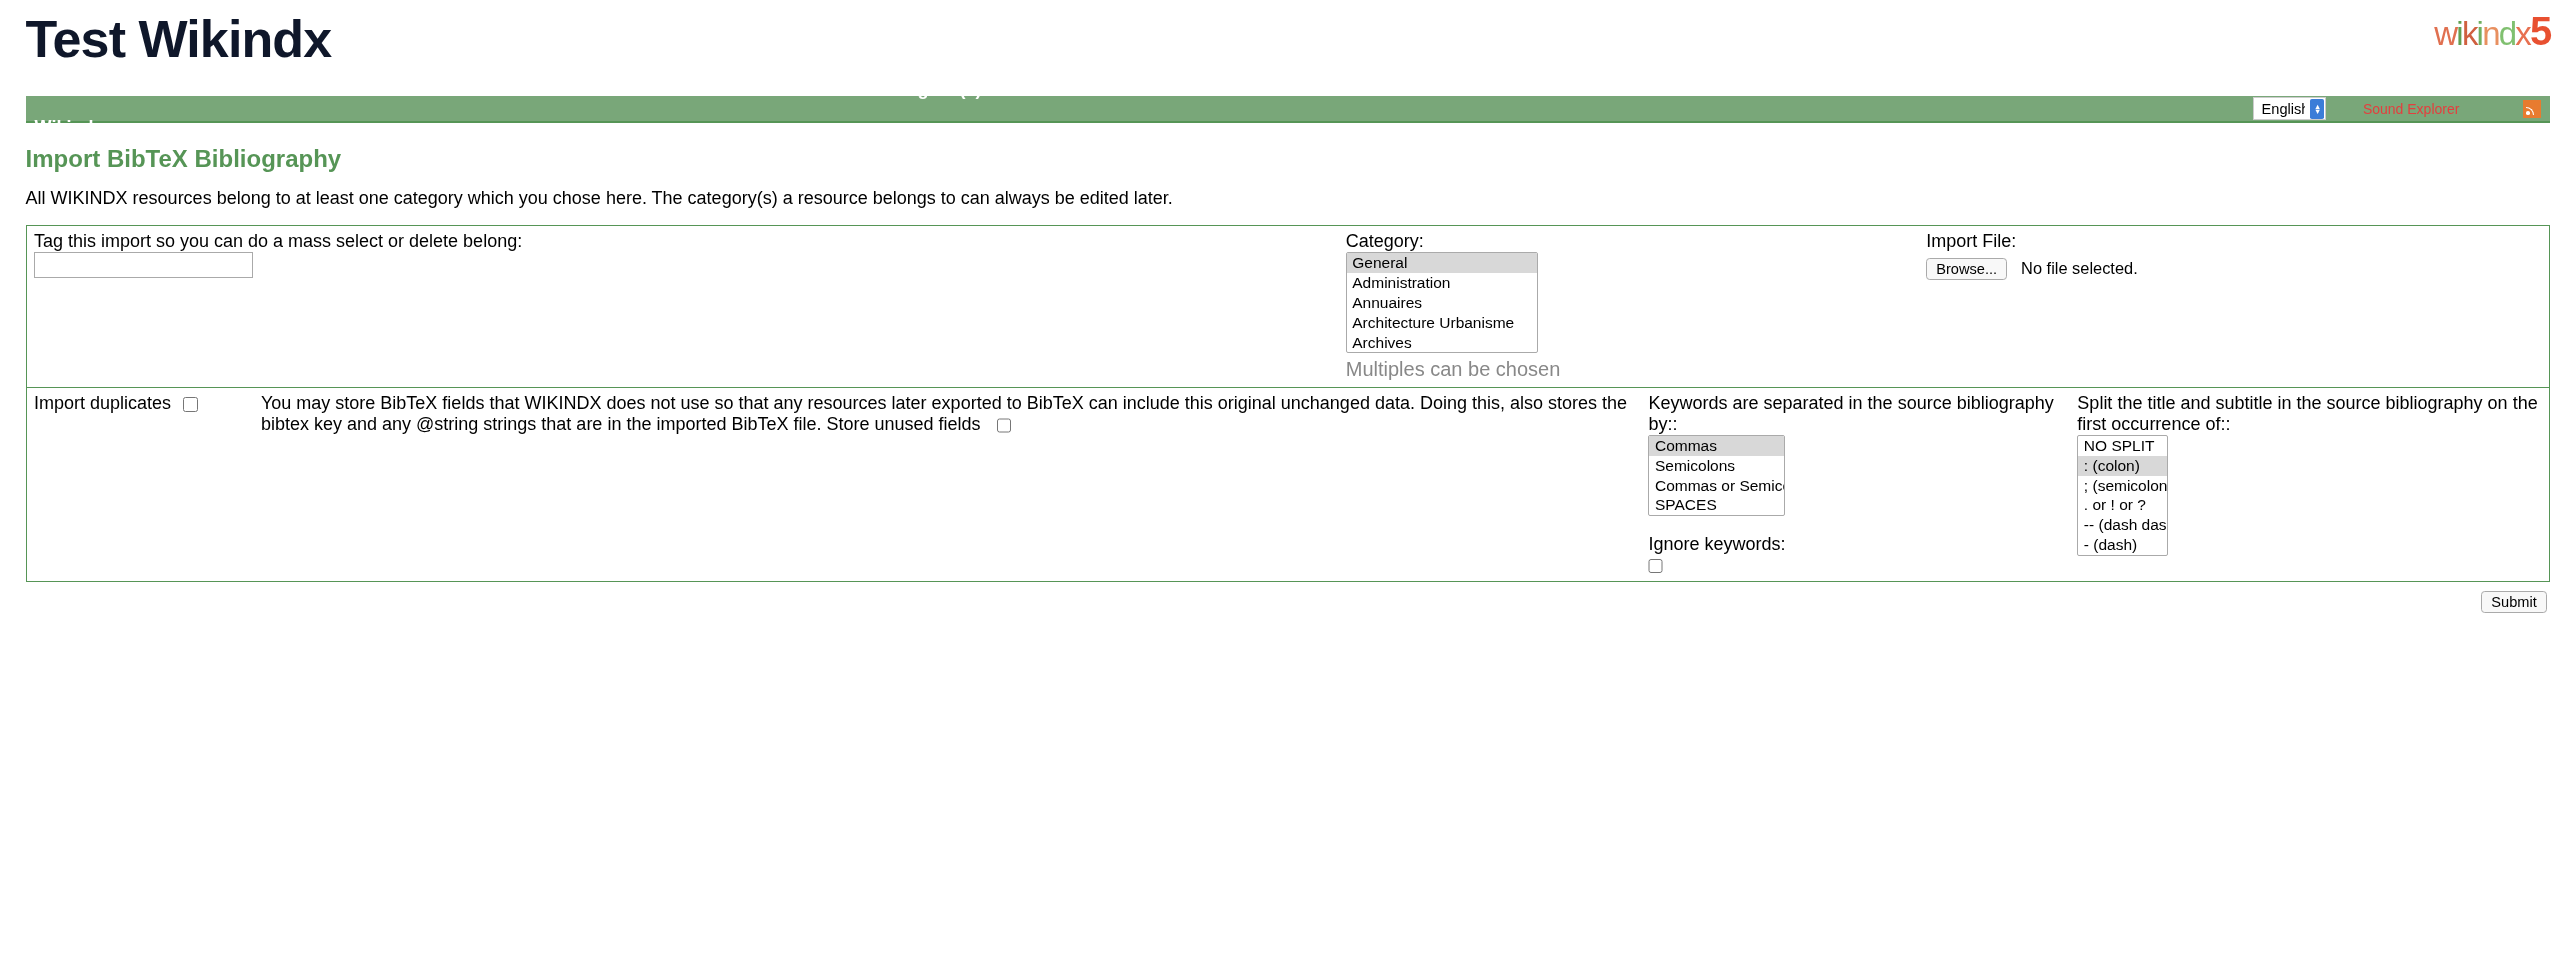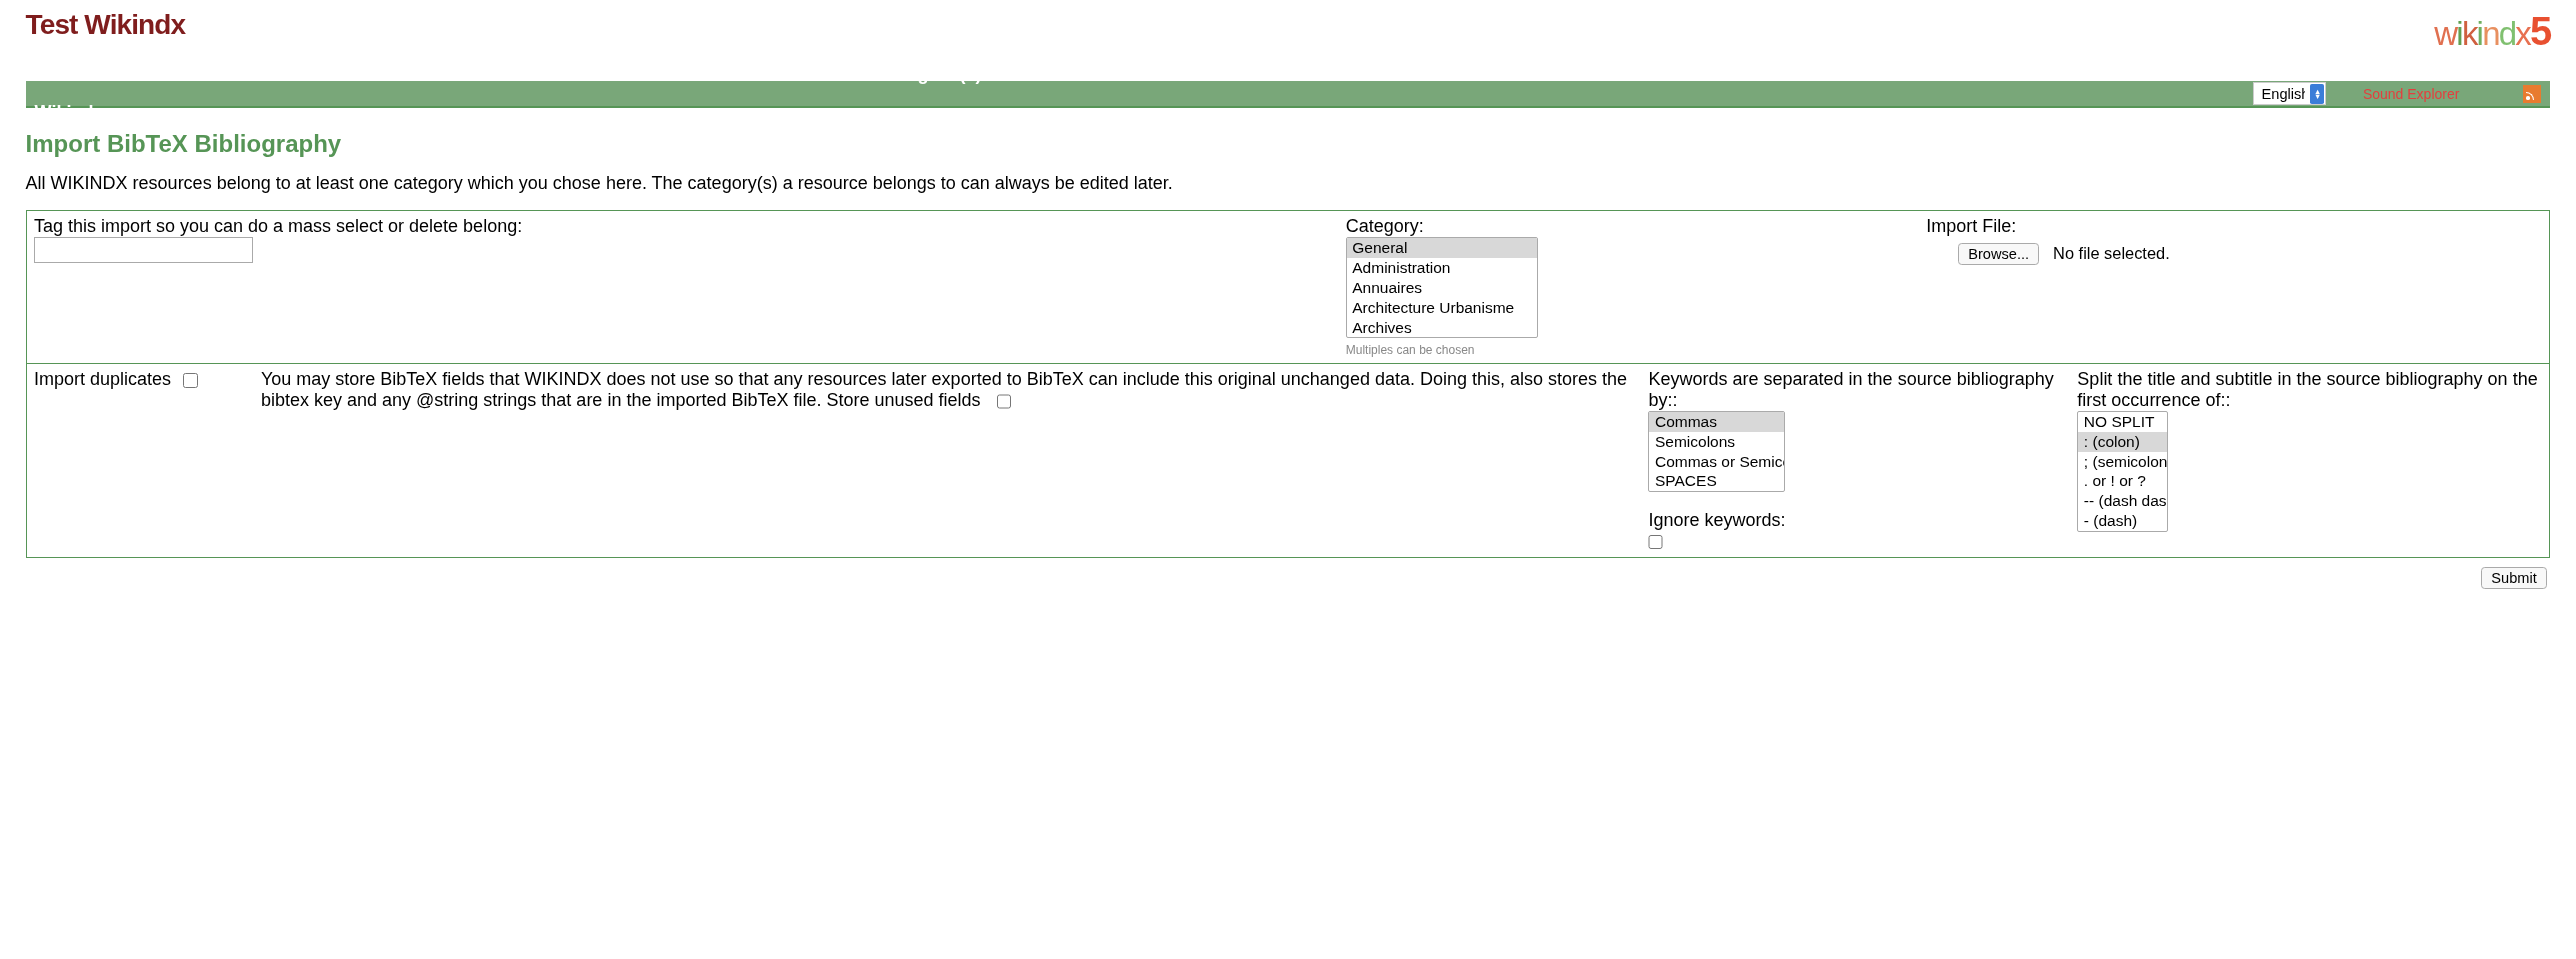--- a/index.html
+++ b/index.html
@@ -1,19 +1,19 @@
 <!DOCTYPE html>
 <html style="font-size:14.6px"><head>
 <meta charset="utf-8">
 <style>
 * { box-sizing: border-box; margin: 0; padding: 0; }
 body { font-family: Verdana, Arial, sans-serif; font-size: 16.4px; background: #fff; color: #000; width: 2576px; }
 .container { padding: 0 25.6px; }
 .header { display: flex; justify-content: space-between; align-items: flex-start; padding-top: 9px; }
-.site-title { color: #7f1d1d; font-weight: bold; font-size: 28px; letter-spacing: -0.9px; }
+.site-title { color: #0f172a; font-weight: bold; font-size: 52px; letter-spacing: -0.9px; }
 .logo-text { font-size: 33px; letter-spacing: -1.8px; font-weight: 500; }
 .logo-w { color: #e07050; }
 .logo-i { color: #60a050; }
 .logo-k { color: #d06040; }
 .logo-i2 { color: #70b060; }
 .logo-n { color: #e89060; }
 .logo-d { color: #80c070; }
 .logo-x { color: #e87050; }
 .logo-5 { color: #e85030; font-size: 40px; font-weight: bold; }
 .menubar { background: #79a779; border-bottom: 2.7px solid #569556; height: 27px; display: flex; align-items: center; padding: 0 9px; justify-content: space-between; }
@@ -27,21 +27,21 @@
 .rss-icon::after { content: ""; position: absolute; left: 2.7px; bottom: 2.7px; width: 3.7px; height: 3.7px; background: #fff; border-radius: 50%; }
 .rss-icon::before { content: ""; position: absolute; left: 2.7px; bottom: 2.7px; width: 7.3px; height: 7.3px; border: 1.8px solid #fff; border-left: none; border-bottom: none; border-radius: 0 100% 0 0; }
 .page-title { color: #569556; font-weight: bold; font-size: 24px; margin-top: 22px; margin-bottom: 14.6px; }
 .intro { font-size: 18px; margin-bottom: 16.4px; }
 .form-table { width: 100%; border: 0.9px solid #569556; border-collapse: collapse; }
 .form-table td { padding: 5.5px 7.3px; vertical-align: top; font-size: 18px; border: none; }
 .section1 { border-bottom: 1.8px solid #569556; }
 select[multiple] { font-size: 15.5px; border: 0.9px solid #aaa; background: #fff; }
 select[multiple] option { padding: 0.9px 5.5px; }
 select[multiple] option.sel { background: #d8d8d8; }
-.hint { color: #888; font-size: 12px; margin-top: 3.7px; }
+.hint { color: #888; font-size: 20px; margin-top: 3.7px; }
 input[type=text] { border: 0.9px solid #aaa; padding: 3.7px; font-size: 14.6px; width: 219px; }
 .browse-btn { font-size: 14.6px; padding: 1.8px 9px; border: 0.9px solid #aaa; background: #f8f8f8; border-radius: 3.7px; cursor: pointer; }
 .file-status { font-size: 16.4px; margin-left: 9px; }
 .checkbox { width: 14.6px; height: 14.6px; vertical-align: middle; }
 .submit-row { text-align: right; margin-top: 9px; padding-right: 3.7px; }
 .submit-btn { font-size: 14.6px; padding: 1.8px 9px; border: 0.9px solid #aaa; background: #f8f8f8; border-radius: 3.7px; cursor: pointer; text-align: center; }
 .lang-wrap { position: relative; display: inline-block; }
 .lang-wrap::after { content: ""; position: absolute; right: 1.8px; top: 1.8px; bottom: 1.8px; width: 14.6px; background: #3b7dd8; border-radius: 1.8px; pointer-events: none; }
 .lang-arrows { position: absolute; right: 4.6px; top: 50%; transform: translateY(-50%); z-index: 2; pointer-events: none; font-size: 7.3px; color: #fff; line-height: 5.5px; }
 </style>
@@ -95,21 +95,21 @@
               <option class="sel">General</option>
               <option>Administration</option>
               <option>Annuaires</option>
               <option>Architecture Urbanisme</option>
               <option>Archives</option>
             </select>
         <div class="hint">Multiples can be chosen</div>
       </td>
       <td>
         <div>Import File:</div>
-        <div style="margin-top:5.5px;margin-left:32px;">
+        <div style="margin-top:5.5px;">
           <button class="browse-btn">Browse...</button>
           <span class="file-status">No file selected.</span>
         </div>
       </td>
     </tr>
     <tr>
       <td colspan="3" style="padding:0;">
         <table style="width:100%; border-collapse:collapse;">
           <tbody>
                 <tr>

